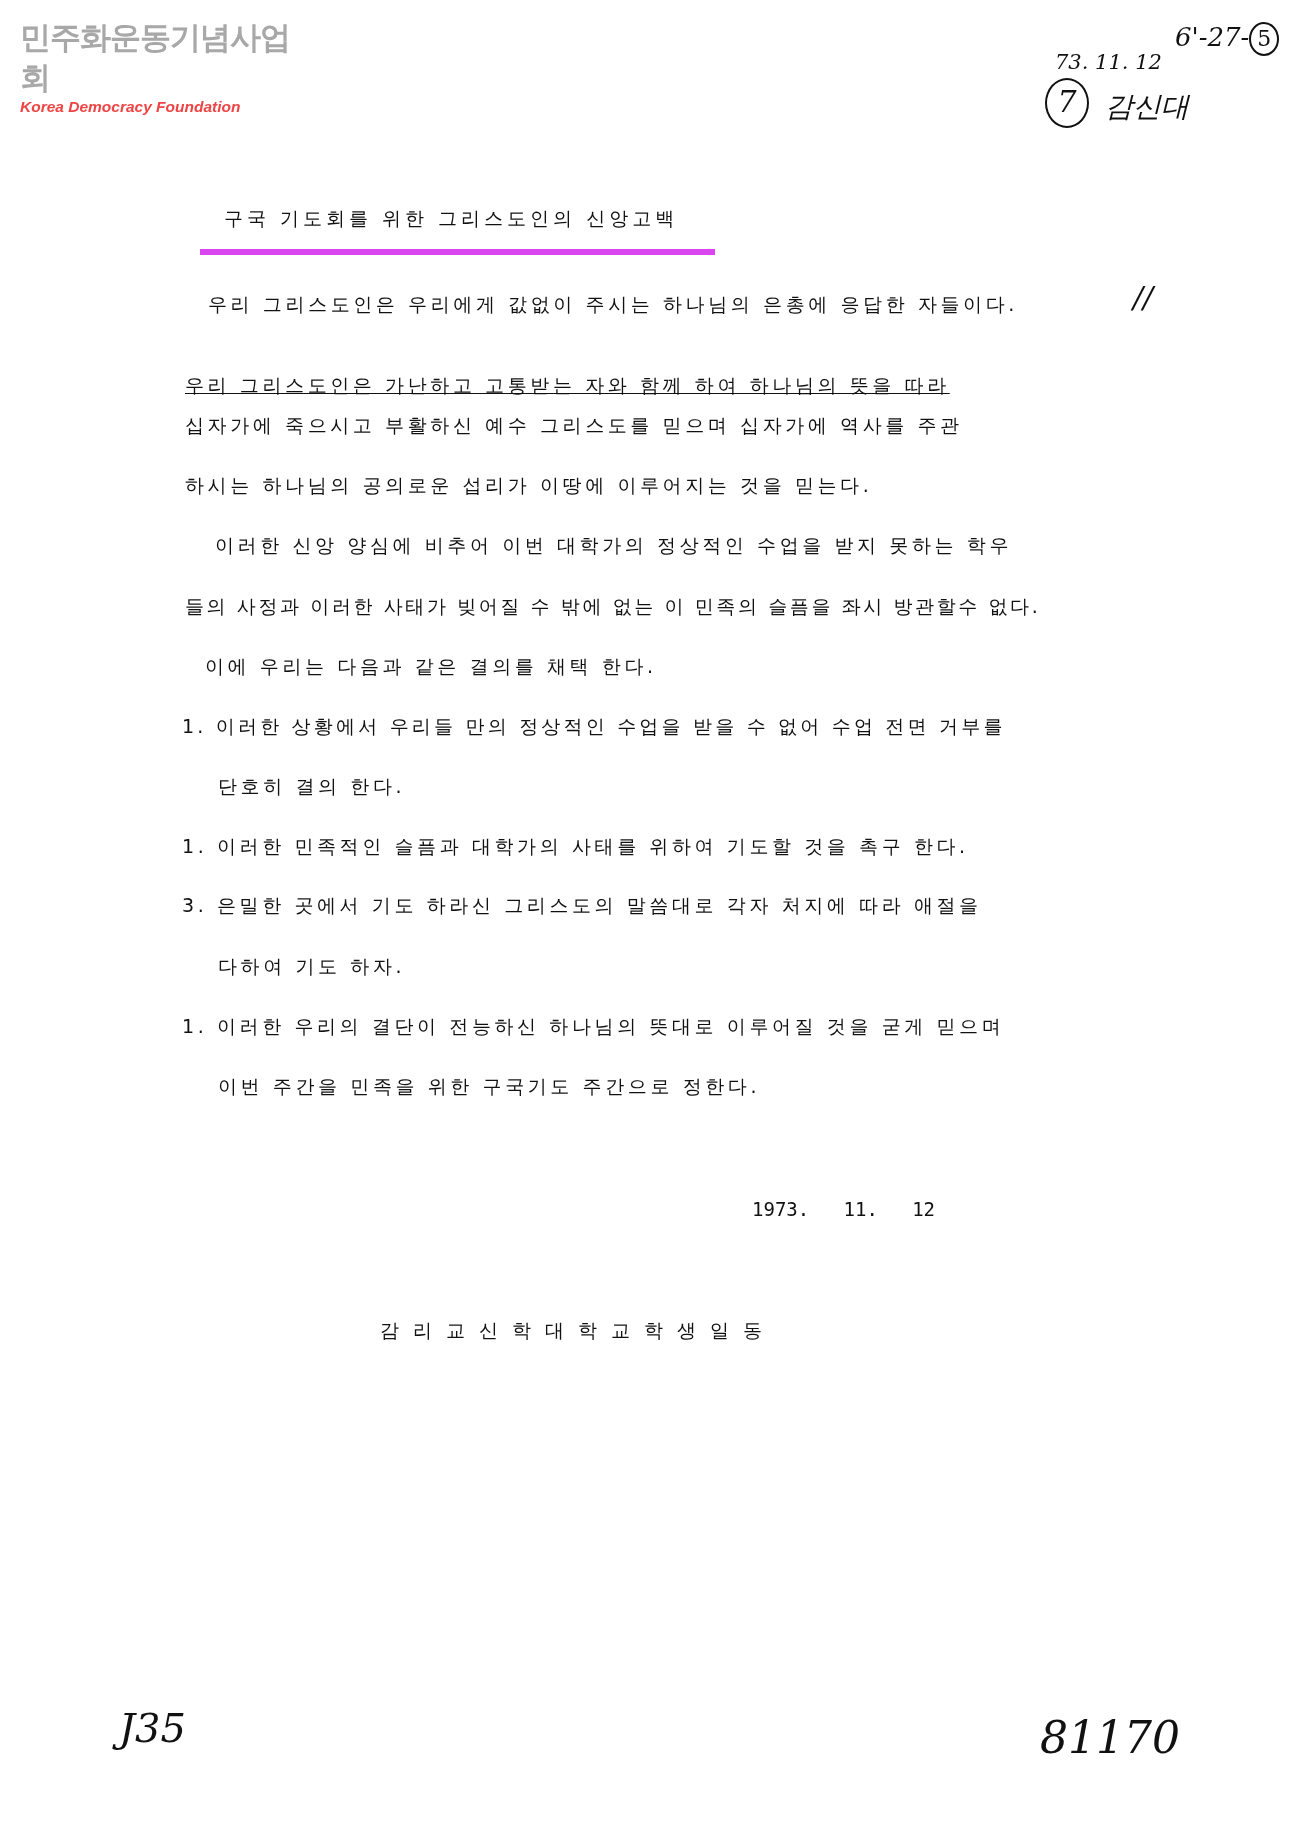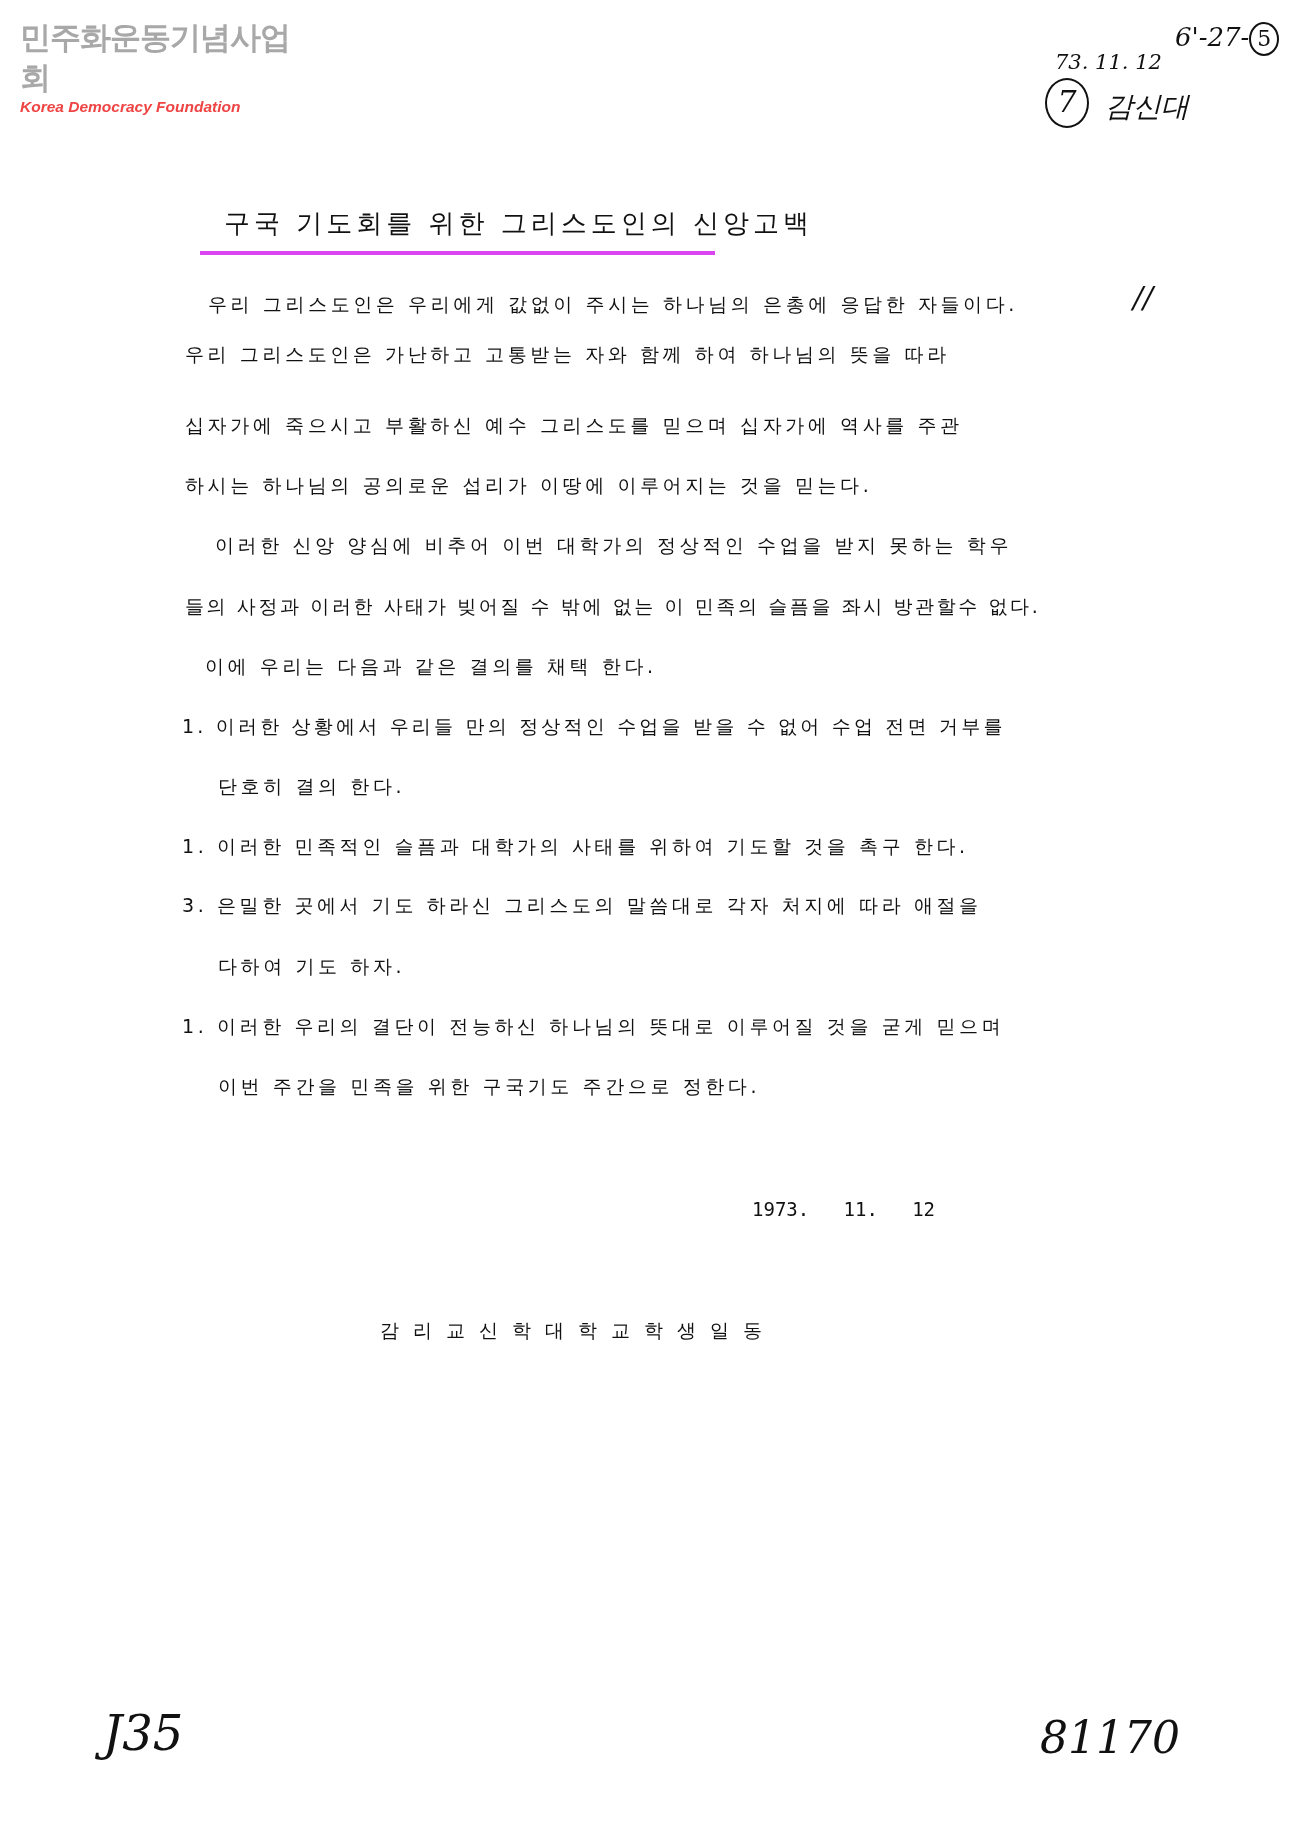--- a/index.html
+++ b/index.html
@@ -71,35 +71,35 @@
       text-align: center;
       line-height: 44px;
     }
     .hw-school {
       left: 1105px; top: 88px; font-size: 28px; text-align: center;
     }
     .hw-mark {
       left: 1133px; top: 280px; font-size: 30px;
     }
     .hw-bottom-left {
-      left: 103px; top: 1705px; font-size: 48px;
+      left: 119px; top: 1705px; font-size: 40px;
     }
     .hw-bottom-right {
       left: 1040px; top: 1712px; font-size: 44px;
     }
     .doc-title {
       position: absolute;
       left: 200px;
       top: 206px;
       width: 515px;
-      font-size: 26px;
+      font-size: 19px;
       letter-spacing: 4px;
       padding-left: 24px;
-      padding-bottom: 10px;
-      border-bottom: 4px solid #d946ef;
+      padding-bottom: 17px;
+      border-bottom: 6px solid #d946ef;
       white-space: nowrap;
     }
     .doc-line {
       position: absolute;
       font-size: 19px;
       letter-spacing: 3.6px;
       white-space: nowrap;
       line-height: 24px;
     }
     .date-line {
@@ -131,21 +131,21 @@
   <span>6'-27-</span><span class="hw-circle">5</span>
 </div>
 <div class="handwritten hw-date">73. 11. 12</div>
 <div class="hw-number-circle">7</div>
 <div class="handwritten hw-school">감신대</div>
 <div class="handwritten hw-mark">//</div>
 
 <div class="doc-title">구국 기도회를 위한 그리스도인의 신앙고백</div>
 
 <div class="doc-line" style="left:208px; top:292px;">우리 그리스도인은 우리에게 값없이 주시는 하나님의 은총에 응답한 자들이다.</div>
-<div class="doc-line" style="left:185px; top:342px;">우리 그리스도인은 가난하고 고통받는 자와 함께 하여 하나님의 뜻을 따라</div>
+<div class="doc-line" style="left:185px; top:373px;text-decoration:underline;">우리 그리스도인은 가난하고 고통받는 자와 함께 하여 하나님의 뜻을 따라</div>
 <div class="doc-line" style="left:185px; top:413px;">십자가에 죽으시고 부활하신 예수 그리스도를 믿으며 십자가에 역사를 주관</div>
 <div class="doc-line" style="left:185px; top:473px;">하시는 하나님의 공의로운 섭리가 이땅에 이루어지는 것을 믿는다.</div>
 <div class="doc-line" style="left:215px; top:533px;">이러한 신앙 양심에 비추어 이번 대학가의 정상적인 수업을 받지 못하는 학우</div>
 <div class="doc-line" style="left:185px; top:594px; letter-spacing:2.6px;">들의 사정과 이러한 사태가 빚어질 수 밖에 없는 이 민족의 슬픔을 좌시 방관할수 없다.</div>
 <div class="doc-line" style="left:205px; top:654px;">이에 우리는 다음과 같은 결의를 채택 한다.</div>
 <div class="doc-line" style="left:182px; top:714px; letter-spacing:3.2px;">1. 이러한 상황에서 우리들 만의 정상적인 수업을 받을 수 없어 수업 전면 거부를</div>
 <div class="doc-line" style="left:218px; top:774px;">단호히 결의 한다.</div>
 <div class="doc-line" style="left:182px; top:834px;">1. 이러한 민족적인 슬픔과 대학가의 사태를 위하여 기도할 것을 촉구 한다.</div>
 <div class="doc-line" style="left:182px; top:893px;">3. 은밀한 곳에서 기도 하라신 그리스도의 말씀대로 각자 처지에 따라 애절을</div>
 <div class="doc-line" style="left:218px; top:954px;">다하여 기도 하자.</div>

